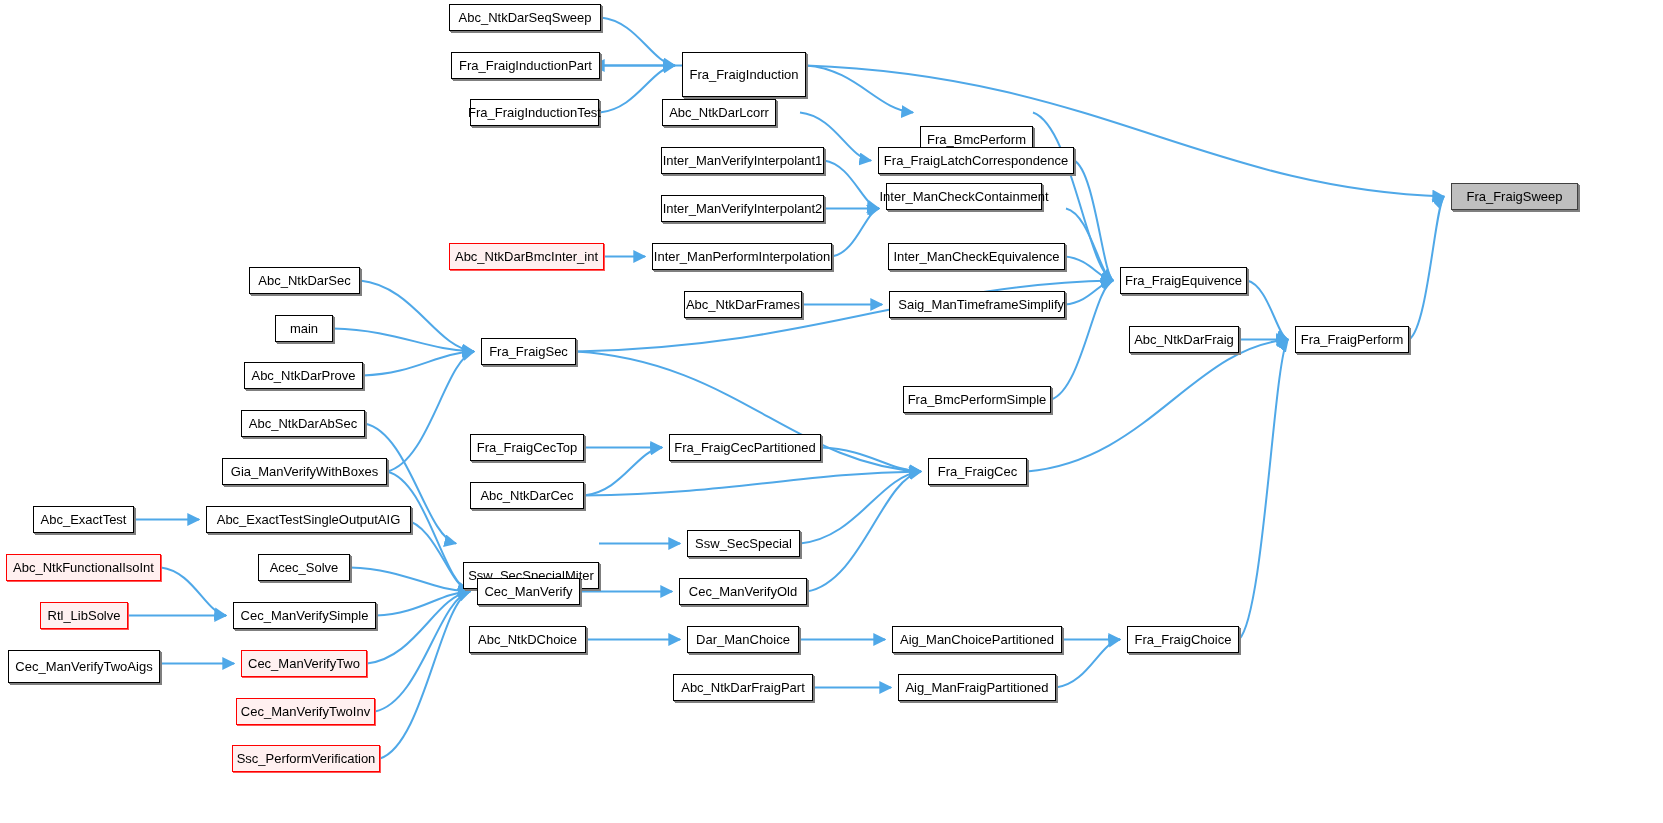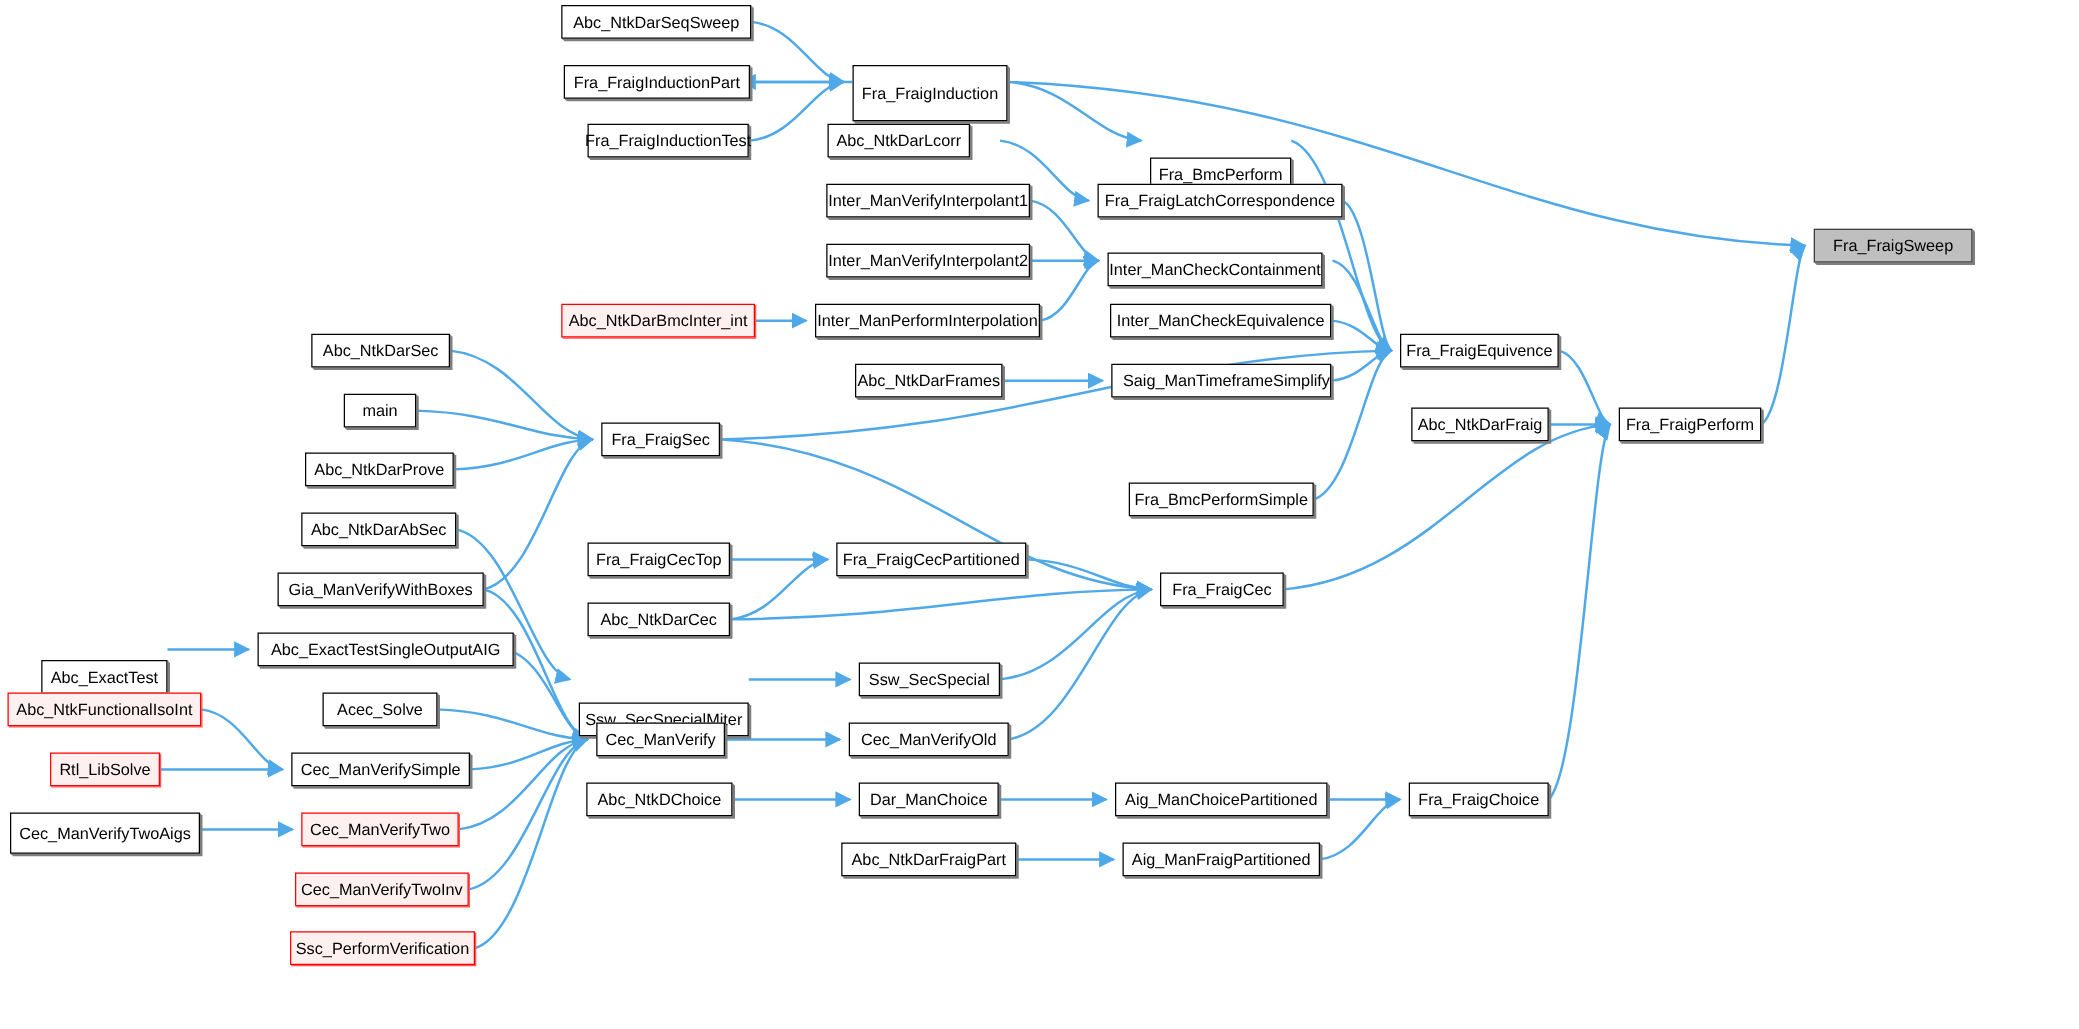--- a/index.html
+++ b/index.html
@@ -123,21 +123,21 @@
       </div>
       <div class="node" style="left: 661px; top: 147px; width: 163px; height: 27px;">
         <span>Inter_ManVerifyInterpolant1</span>
       </div>
       <div class="node" style="left: 878px; top: 147px; width: 196px; height: 27px;">
         <span>Fra_FraigLatchCorrespondence</span>
       </div>
       <div class="node" style="left: 661px; top: 195px; width: 163px; height: 27px;">
         <span>Inter_ManVerifyInterpolant2</span>
       </div>
-      <div class="node" style="left: 886px; top: 202px; width: 172px; height: 27px; align-items: center;">
+      <div class="node" style="left: 886px; top: 183px; width: 156px; height: 27px; align-items: center;">
         <span>Inter_ManCheckContainment</span>
       </div>
       <div class="node cur" style="left: 1451px; top: 183px; width: 127px; height: 27px;">
         <span>Fra_FraigSweep</span>
       </div>
       <div class="node red" style="left: 449px; top: 243px; width: 155px; height: 27px;">
         <span>Abc_NtkDarBmcInter_int</span>
       </div>
       <div class="node" style="left: 652px; top: 243px; width: 180px; height: 27px;">
         <span>Inter_ManPerformInterpolation</span>
@@ -183,21 +183,21 @@
       </div>
       <div class="node" style="left: 669px; top: 434px; width: 152px; height: 27px;">
         <span>Fra_FraigCecPartitioned</span>
       </div>
       <div class="node" style="left: 222px; top: 458px; width: 165px; height: 27px;">
         <span>Gia_ManVerifyWithBoxes</span>
       </div>
       <div class="node" style="left: 928px; top: 458px; width: 99px; height: 27px;">
         <span>Fra_FraigCec</span>
       </div>
-      <div class="node" style="left: 33px; top: 506px; width: 101px; height: 27px; margin-top: 22px;">
+      <div class="node" style="left: 33px; top: 506px; width: 101px; height: 27px;">
         <span>Abc_ExactTest</span>
       </div>
       <div class="node" style="left: 206px; top: 506px; width: 205px; height: 27px;">
         <span>Abc_ExactTestSingleOutputAIG</span>
       </div>
       <div class="node" style="left: 463px; top: 530px; width: 136px; height: 27px; margin-top: 32px;">
         <span>Ssw_SecSpecialMiter</span>
       </div>
       <div class="node" style="left: 687px; top: 530px; width: 113px; height: 27px;">
         <span>Ssw_SecSpecial</span>

